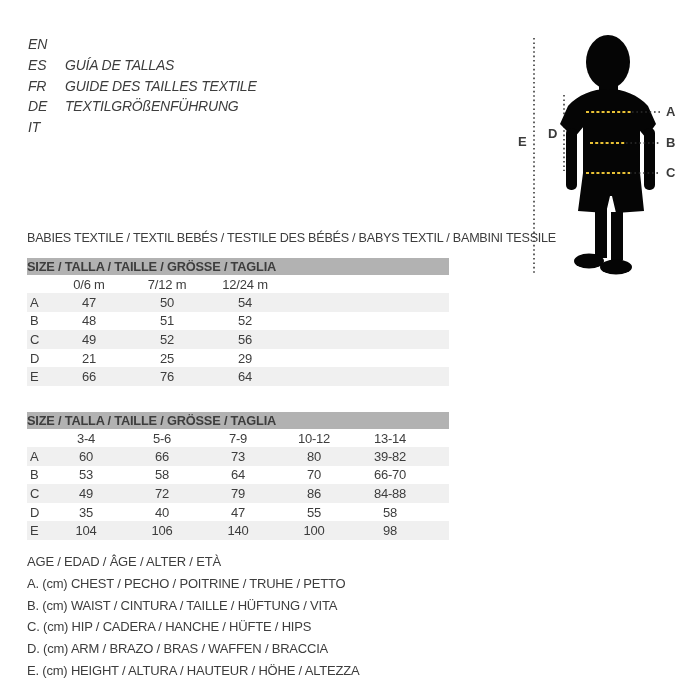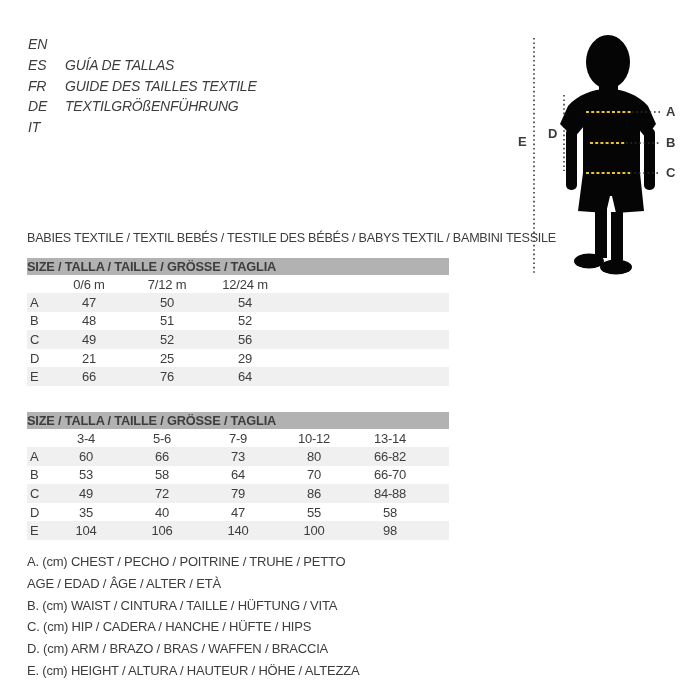--- a/index.html
+++ b/index.html
@@ -149,21 +149,21 @@
       <span class="c-val">7-9</span>
       <span class="c-val">10-12</span>
       <span class="c-val">13-14</span>
     </div>
     <div class="trow alt">
       <span class="c-lab">A</span>
       <span class="c-val">60</span>
       <span class="c-val">66</span>
       <span class="c-val">73</span>
       <span class="c-val">80</span>
-      <span class="c-val">66-82</span>
+      <span class="c-val">39-82</span>
     </div>
     <div class="trow">
       <span class="c-lab">B</span>
       <span class="c-val">53</span>
       <span class="c-val">58</span>
       <span class="c-val">64</span>
       <span class="c-val">70</span>
       <span class="c-val">66-70</span>
     </div>
     <div class="trow alt">
@@ -186,21 +186,21 @@
       <span class="c-lab">E</span>
       <span class="c-val">104</span>
       <span class="c-val">106</span>
       <span class="c-val">140</span>
       <span class="c-val">100</span>
       <span class="c-val">98</span>
     </div>
   </div>
 
   <div class="legend">
+    <div class="legend-line">AGE / EDAD / ÂGE / ALTER / ETÀ</div>
     <div class="legend-line">A. (cm) CHEST / PECHO / POITRINE / TRUHE / PETTO</div>
-    <div class="legend-line">AGE / EDAD / ÂGE / ALTER / ETÀ</div>
     <div class="legend-line">B. (cm) WAIST / CINTURA / TAILLE / HÜFTUNG / VITA</div>
     <div class="legend-line">C. (cm) HIP / CADERA / HANCHE / HÜFTE / HIPS</div>
     <div class="legend-line">D. (cm) ARM / BRAZO / BRAS / WAFFEN / BRACCIA</div>
     <div class="legend-line">E. (cm) HEIGHT / ALTURA / HAUTEUR / HÖHE / ALTEZZA</div>
   </div>
 
 </div>
 
 </body></html>

